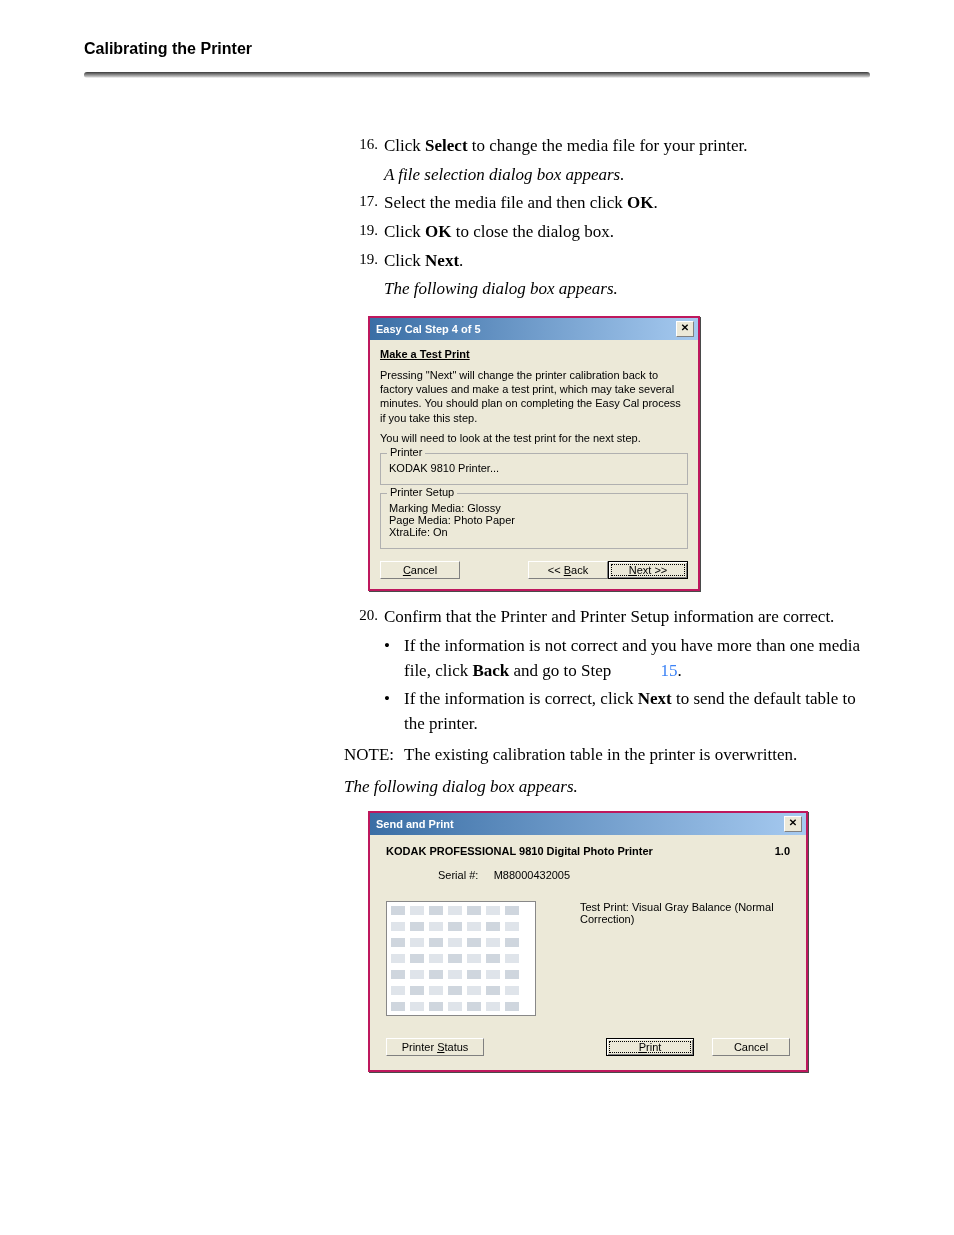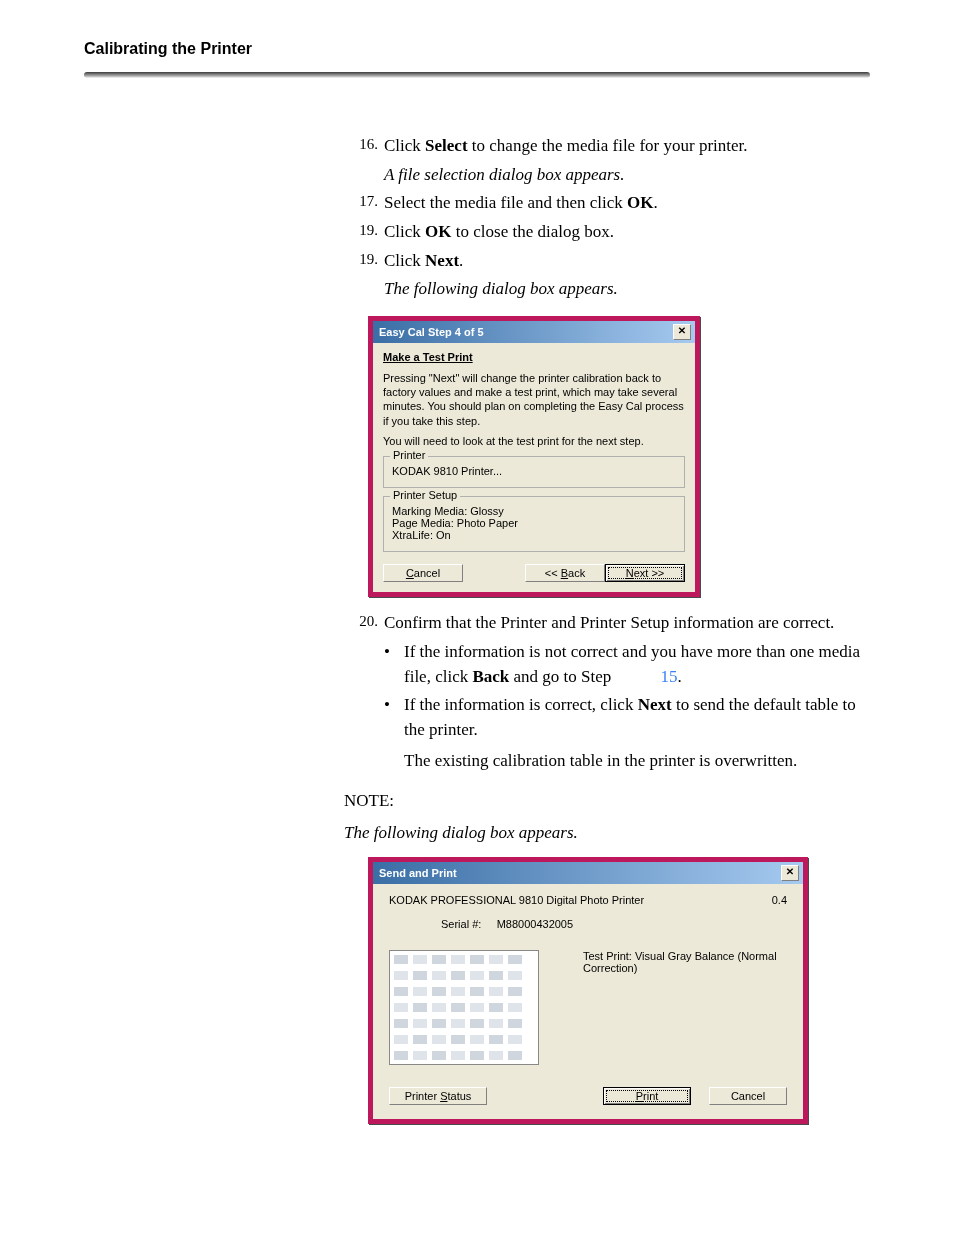--- a/index.html
+++ b/index.html
@@ -53,28 +53,28 @@
     line-height: 1.45;
     font-size: 17px;
   }
   .bullet-dot { width: 20px; flex-shrink: 0; }
   .note-row {
     display: flex;
     margin-bottom: 10px;
     line-height: 1.45;
     font-size: 17px;
   }
-  .note-label { width: 60px; flex-shrink: 0; margin-top: 40px; }
+  .note-label { width: 60px; flex-shrink: 0; }
 
   
   .dialog {
     font-family: Tahoma, Arial, sans-serif;
     font-size: 11px;
     background: #ece9d8;
-    border: 5px solid #be185d;
+    border: 2px solid #be185d;
     box-shadow: 1px 1px 0 #4a4a4a;
     margin: 14px 0 14px 24px;
     box-sizing: border-box;
   }
   .titlebar {
     background: linear-gradient(to right, #3a6ea5, #a6caf0);
     color: #fff;
     font-weight: bold;
     font-size: 11px;
     padding: 3px 4px 3px 6px;
@@ -135,20 +135,21 @@
   .underline-first { text-decoration: underline; }
 
   
   .dlg2 { width: 440px; }
   .dlg2 .body2 { padding: 10px 16px 14px 16px; }
   .dlg2-toprow {
     display: flex;
     justify-content: space-between;
     font-size: 11px;
     margin-bottom: 12px;
+    font-weight: bold;
   }
   .dlg2-serial { margin-left: 52px; margin-bottom: 20px; }
   .dlg2-main { display: flex; gap: 44px; }
   .swatch-box {
     width: 150px; height: 115px;
     background: #fff;
     border: 1px solid #888;
     padding: 4px;
     box-sizing: border-box;
     display: flex; flex-direction: column; justify-content: space-between;
@@ -278,21 +279,21 @@
   <div class="italic" style="margin-left:260px; font-size:17px; margin-top:8px;">The following dialog box appears.</div>
 
   <div class="dialog dlg2" style="margin-left:284px;">
     <div class="titlebar">
       <span>Send and Print</span>
       <div class="close-btn">✕</div>
     </div>
     <div class="body2">
       <div class="dlg2-toprow">
         <span>KODAK PROFESSIONAL 9810 Digital Photo Printer</span>
-        <span>0.4</span>
+        <span>1.0</span>
       </div>
       <div class="dlg2-serial">
         <span>Serial #:</span>
         &nbsp;&nbsp;&nbsp;
         <span>M88000432005</span>
       </div>
 
       <div class="dlg2-main">
         <div class="swatch-box">
           <div class="swatch-row">

